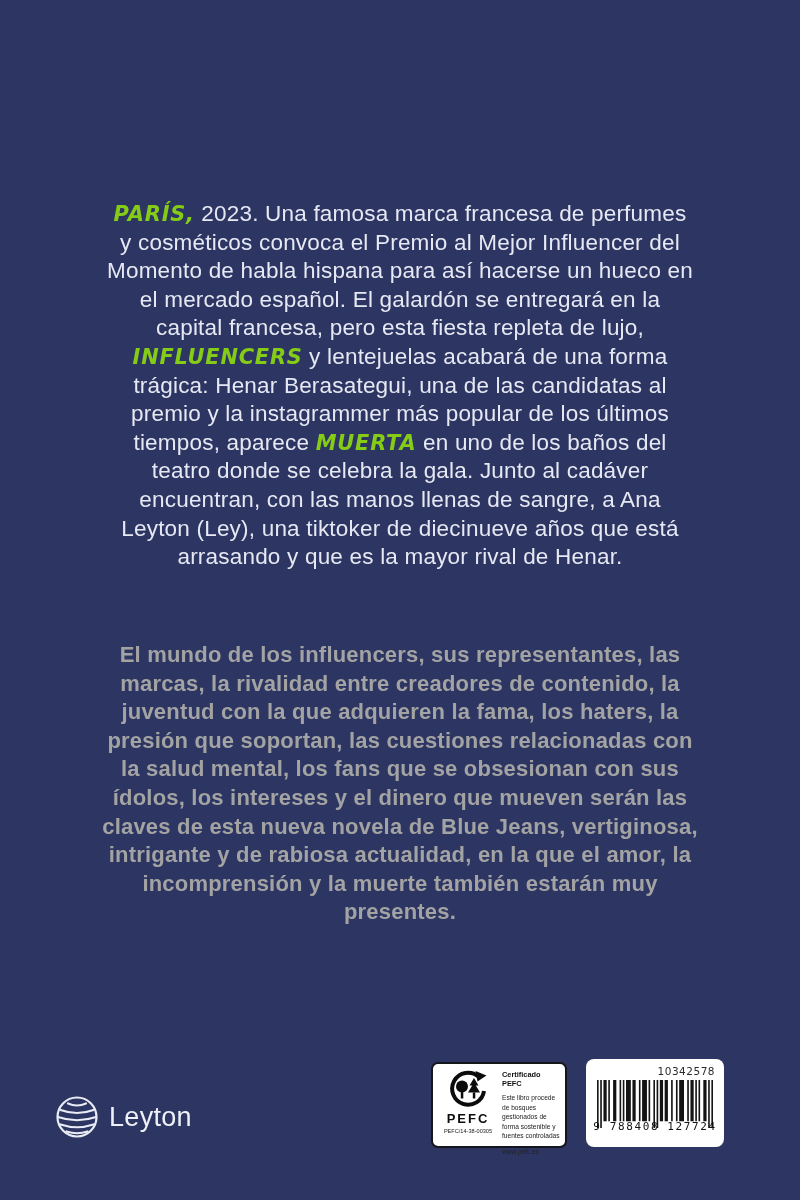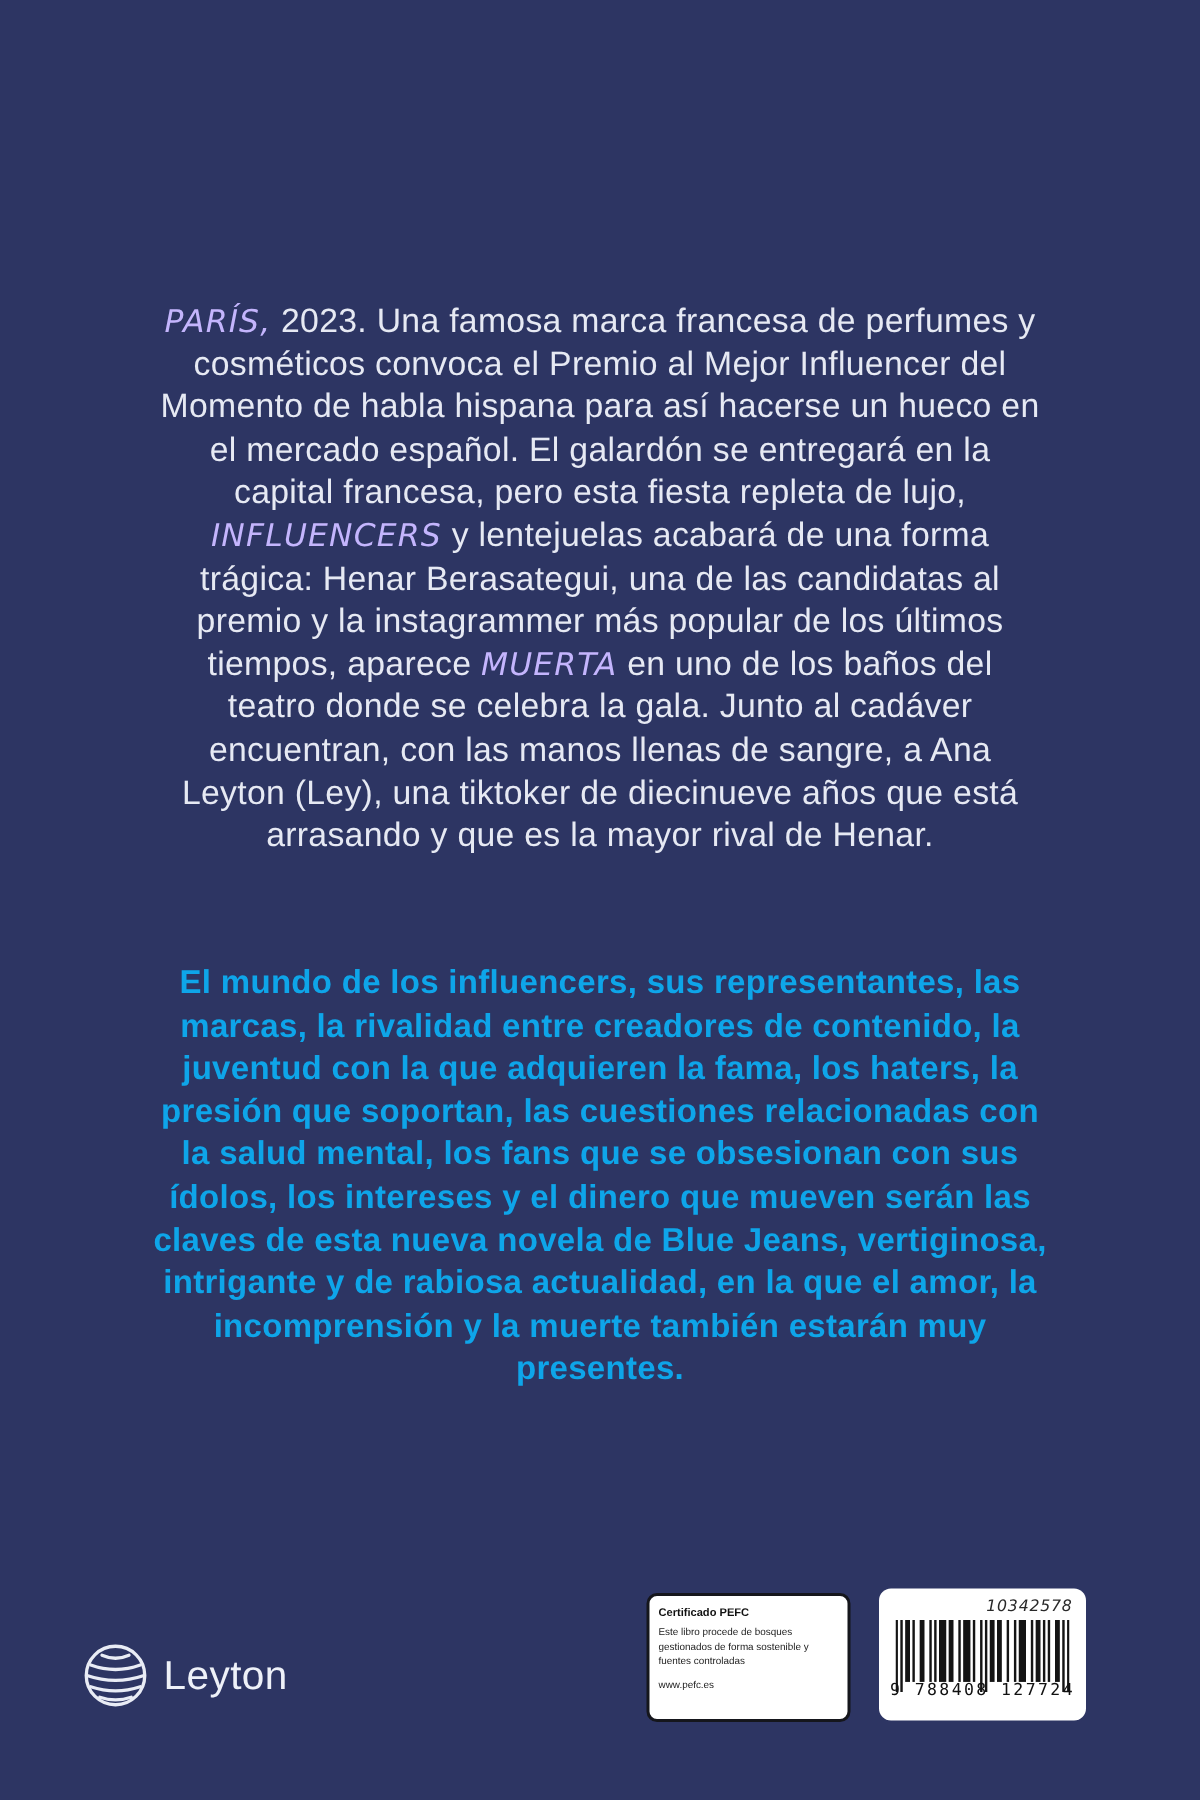--- a/index.html
+++ b/index.html
@@ -14,33 +14,33 @@
   .synopsis {
     position: absolute; top: 200px; left: 50%;
     transform: translateX(-50%);
     width: 588px; margin: 0;
     text-align: center;
     font-size: 22.5px; line-height: 28.6px;
     font-weight: 300; letter-spacing: 0.2px;
     color: #e6e9f3;
   }
   .accent {
-    color: #c4b5fd;
+    color: #84cc16;
     font-family: "DejaVu Sans", sans-serif;
-    font-style: italic; font-weight: 400;
+    font-style: italic; font-weight: 700;
     font-size: 0.93em; letter-spacing: 0.8px;
   }
   .themes {
     position: absolute; top: 641px; left: 50%;
     transform: translateX(-50%);
     width: 600px; margin: 0;
     text-align: center;
     font-size: 22px; line-height: 28.6px;
     font-weight: 700; letter-spacing: 0.2px;
-    color: #0ea5e9;
+    color: #a3a3a3;
   }
 
   
   .publisher {
     position: absolute; left: 54px; top: 1094px;
     display: flex; align-items: center; gap: 9px;
   }
   .publisher-name {
     color: #eef1f8; font-size: 27px; font-weight: 500;
     letter-spacing: 0.3px;
@@ -73,21 +73,20 @@
     background: #ffffff; border-radius: 8px;
     padding: 7px 9px 5px 9px;
     display: flex; flex-direction: column; align-items: center;
     color: #2a2a2a;
   }
   .barcode-product-code {
     align-self: flex-end;
     font-family: "DejaVu Sans", sans-serif;
     font-size: 10.5px; letter-spacing: 0.5px; line-height: 1;
     margin-bottom: 3px;
-    font-style: italic;
   }
   .barcode-bars { width: 116px; height: 48px; display: block; }
   .barcode-digits {
     font-family: "DejaVu Sans Mono", monospace;
     font-size: 11px; letter-spacing: 1.6px; line-height: 1;
     margin-top: -7px;
     background: transparent;
     color: #111; white-space: nowrap;
   }
 </style>
@@ -106,20 +105,32 @@
       <path d="M14 9.5 Q23 13.5 32 9.5"></path>
       <path d="M6.5 16 Q23 22 39.5 16"></path>
       <path d="M4 23 Q23 29.5 42 23"></path>
       <path d="M6.5 30.5 Q23 36 39.5 30.5"></path>
       <path d="M12.5 37.5 Q23 41 33.5 37.5"></path>
     </svg>
     <span class="publisher-name">Leyton</span>
   </div>
 
   <div class="pefc-label">
+    <div class="pefc-left">
+      <svg width="40" height="40" viewBox="0 0 40 40">
+        <path d="M30.5 6.5 A16 16 0 1 0 36 21" fill="none" stroke="#0c0c0c" stroke-width="4"></path>
+        <polygon points="27.5,1 38.5,5.5 29.5,11.5" fill="#0c0c0c"></polygon>
+        <circle cx="14" cy="16.5" r="6" fill="#0c0c0c"></circle>
+        <rect x="12.8" y="20" width="2.5" height="8.5" fill="#0c0c0c"></rect>
+        <polygon points="26,8 30.5,15.5 27.8,15.5 32,22.5 20,22.5 24.2,15.5 21.5,15.5" fill="#0c0c0c"></polygon>
+        <rect x="24.8" y="22.5" width="2.5" height="6" fill="#0c0c0c"></rect>
+      </svg>
+      <span class="pefc-brand">PEFC</span>
+      <span class="pefc-license">PEFC/14-38-00305</span>
+    </div>
     <div class="pefc-right">
       <span class="pefc-title">Certificado PEFC</span>
       <span class="pefc-desc">Este libro procede de bosques gestionados de forma sostenible y fuentes controladas</span>
       <span class="pefc-url">www.pefc.es</span>
     </div>
   </div>
 
   <div class="barcode-label">
     <span class="barcode-product-code">10342578</span>
     <svg class="barcode-bars" preserveAspectRatio="none" viewBox="0 0 72 50">

